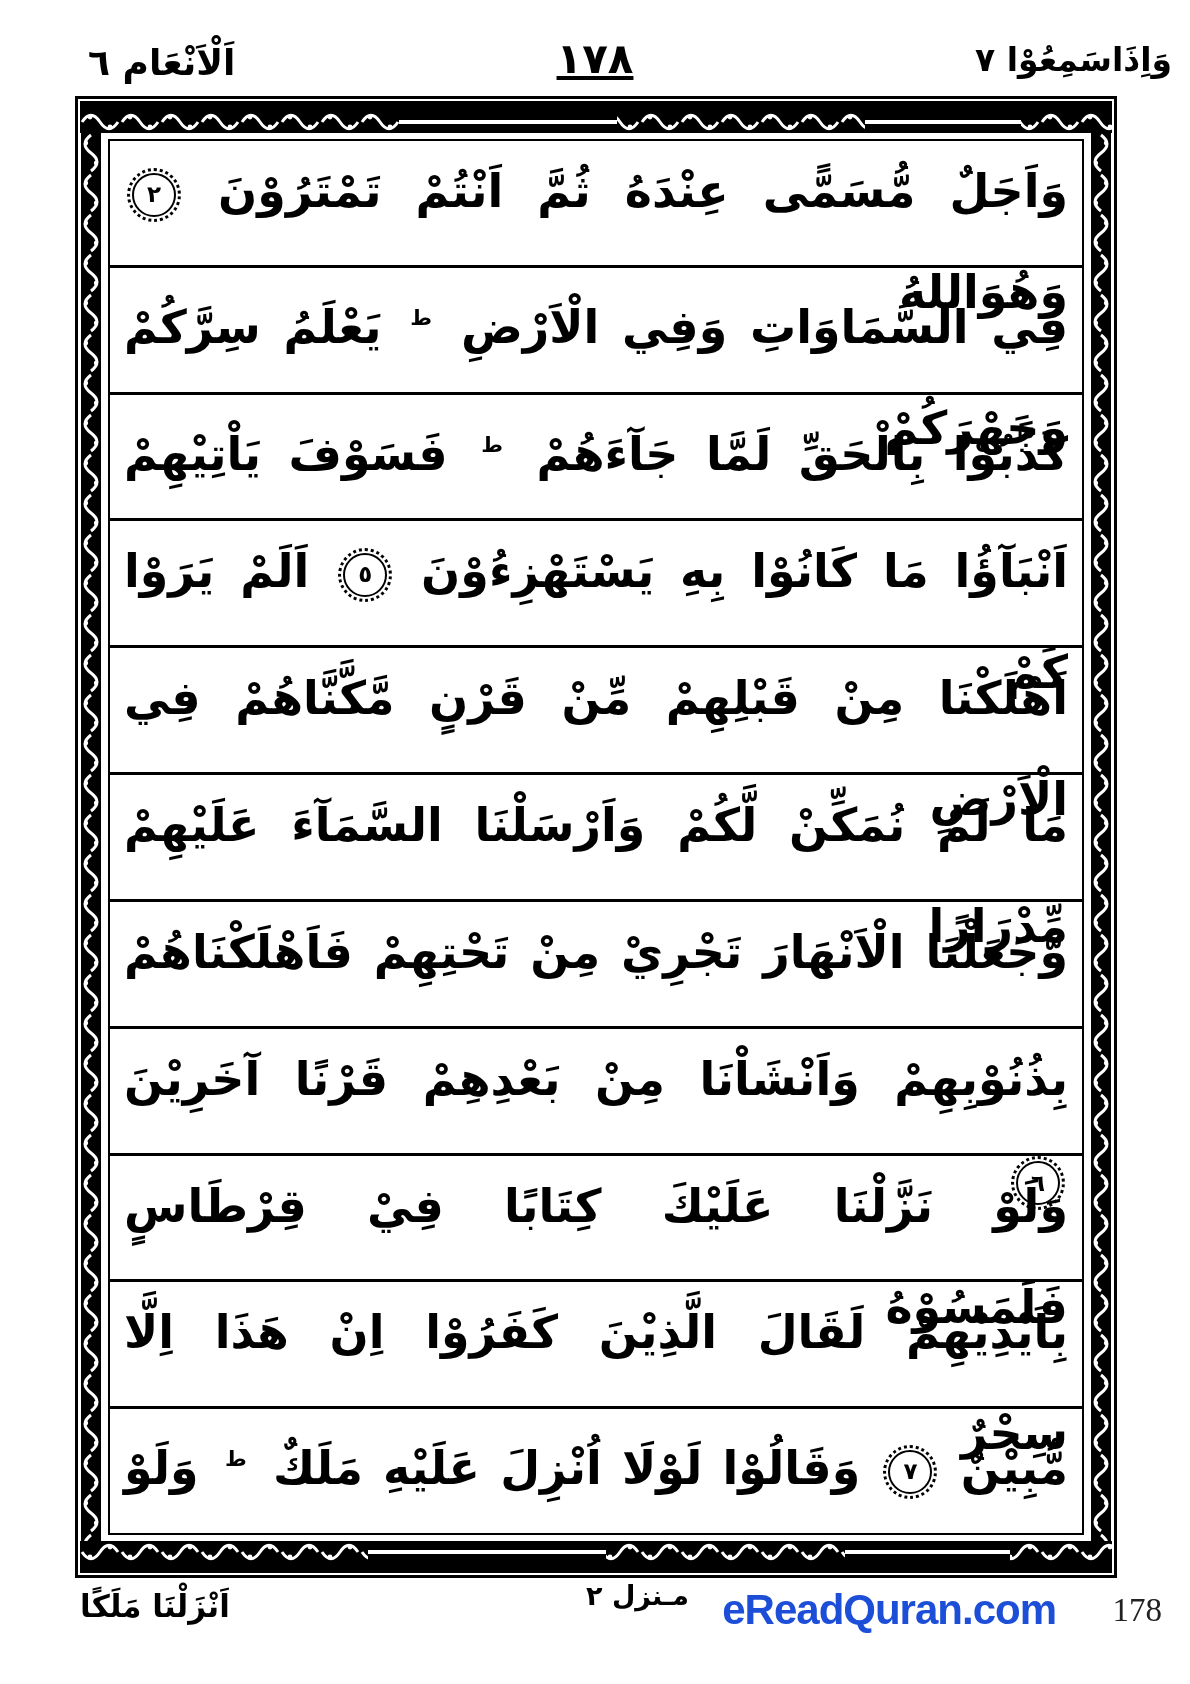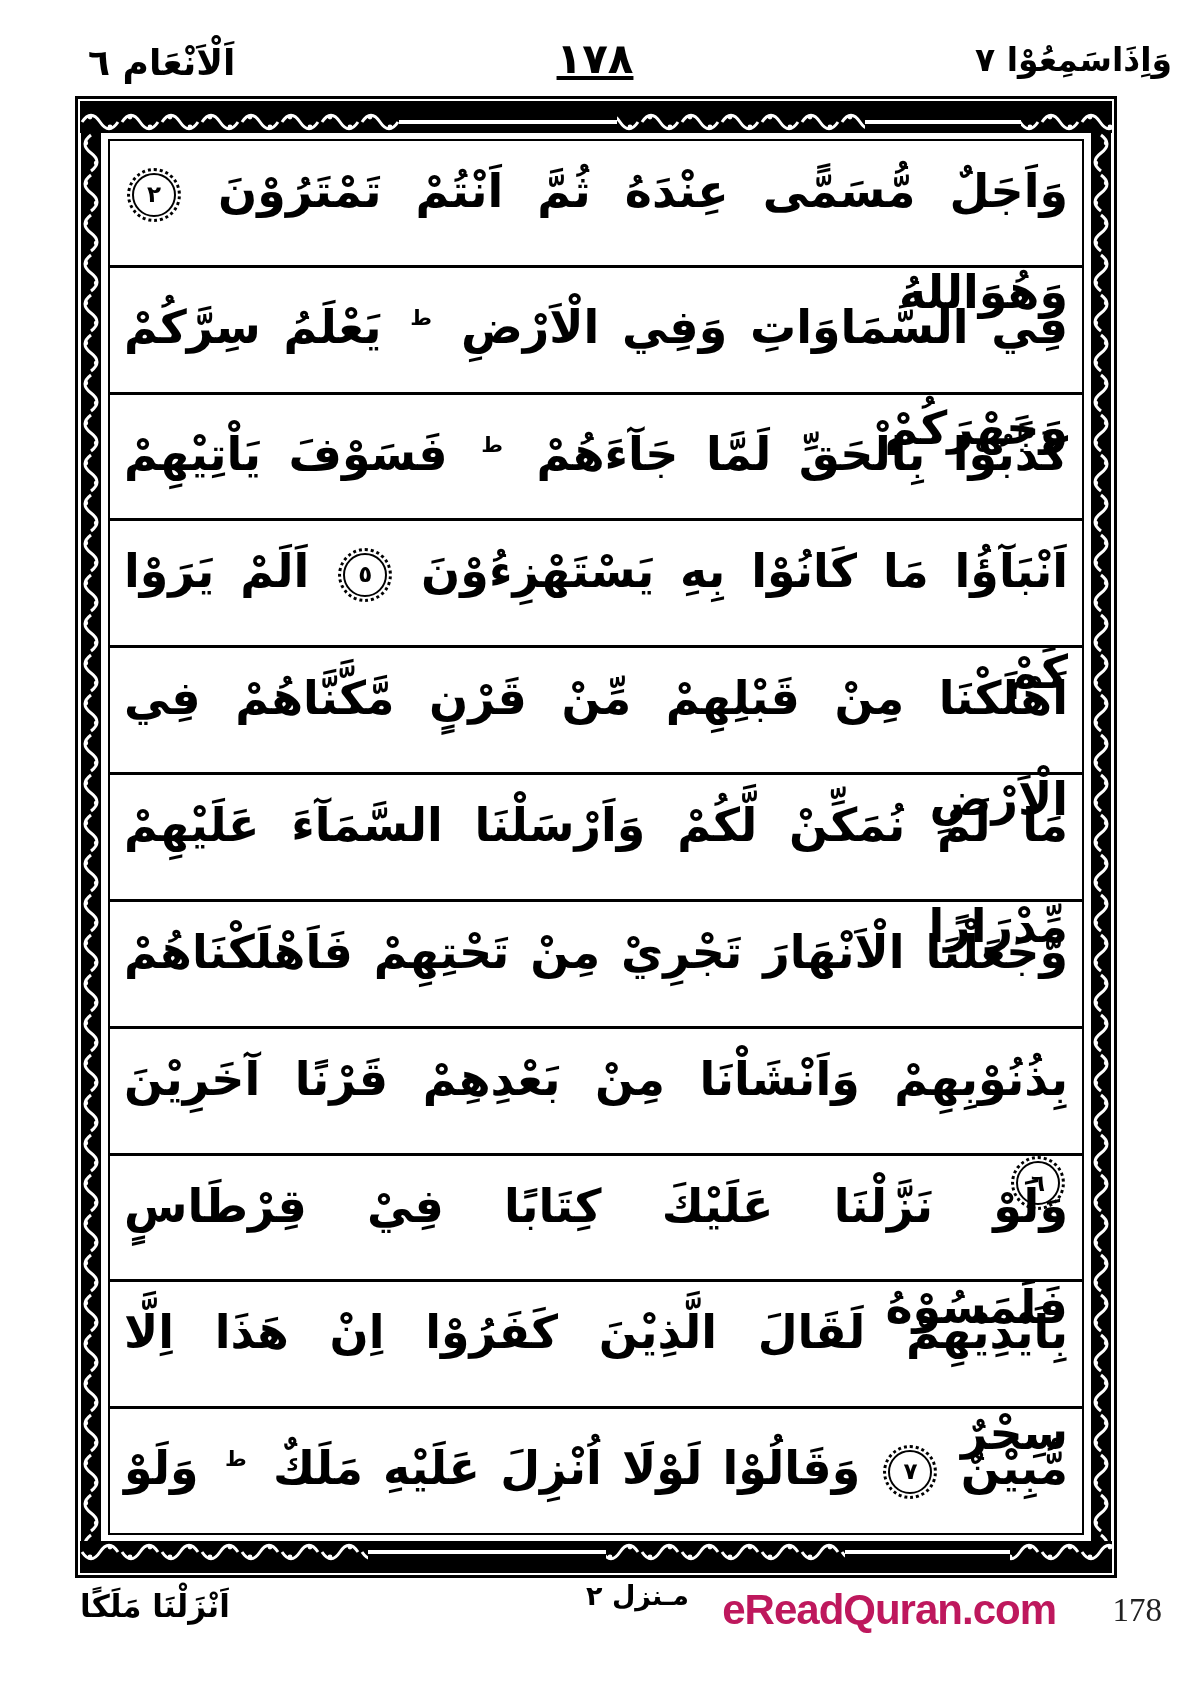--- a/index.html
+++ b/index.html
@@ -45,21 +45,21 @@
                  outline:3px dotted #000; outline-offset:2px; margin:0 8px;
                  font-size:23px; font-weight:bold; line-height:1; vertical-align:middle; }
   .waqf-sign { font-size:21px; font-weight:bold; vertical-align:18px; margin:0 6px; }
 
   
   .foot-catchword { position:absolute; left:80px; top:1588px; font-size:31px; font-weight:bold;
                     direction:rtl; }
   .foot-manzil { position:absolute; left:586px; top:1580px; font-size:27px; font-weight:bold;
                  direction:rtl; }
   .foot-site { position:absolute; right:134px; top:1586px; font-size:42px; font-weight:bold;
-               font-family:"Liberation Sans", sans-serif; color:#be185d; letter-spacing:-1px;
+               font-family:"Liberation Sans", sans-serif; color:#1d4ed8; letter-spacing:-1px;
                text-decoration:none; }
   .foot-pageno { position:absolute; right:28px; top:1592px; font-size:33px;
                  font-family:"Liberation Serif", serif; color:#222;margin-left:48px; }
 </style>
 </head>
 <body>
 
 <div class="runhead">
   <div class="rh-item rh-surah">اَلْاَنْعَام ٦</div>
   <div class="rh-item rh-page">١٧٨</div>

